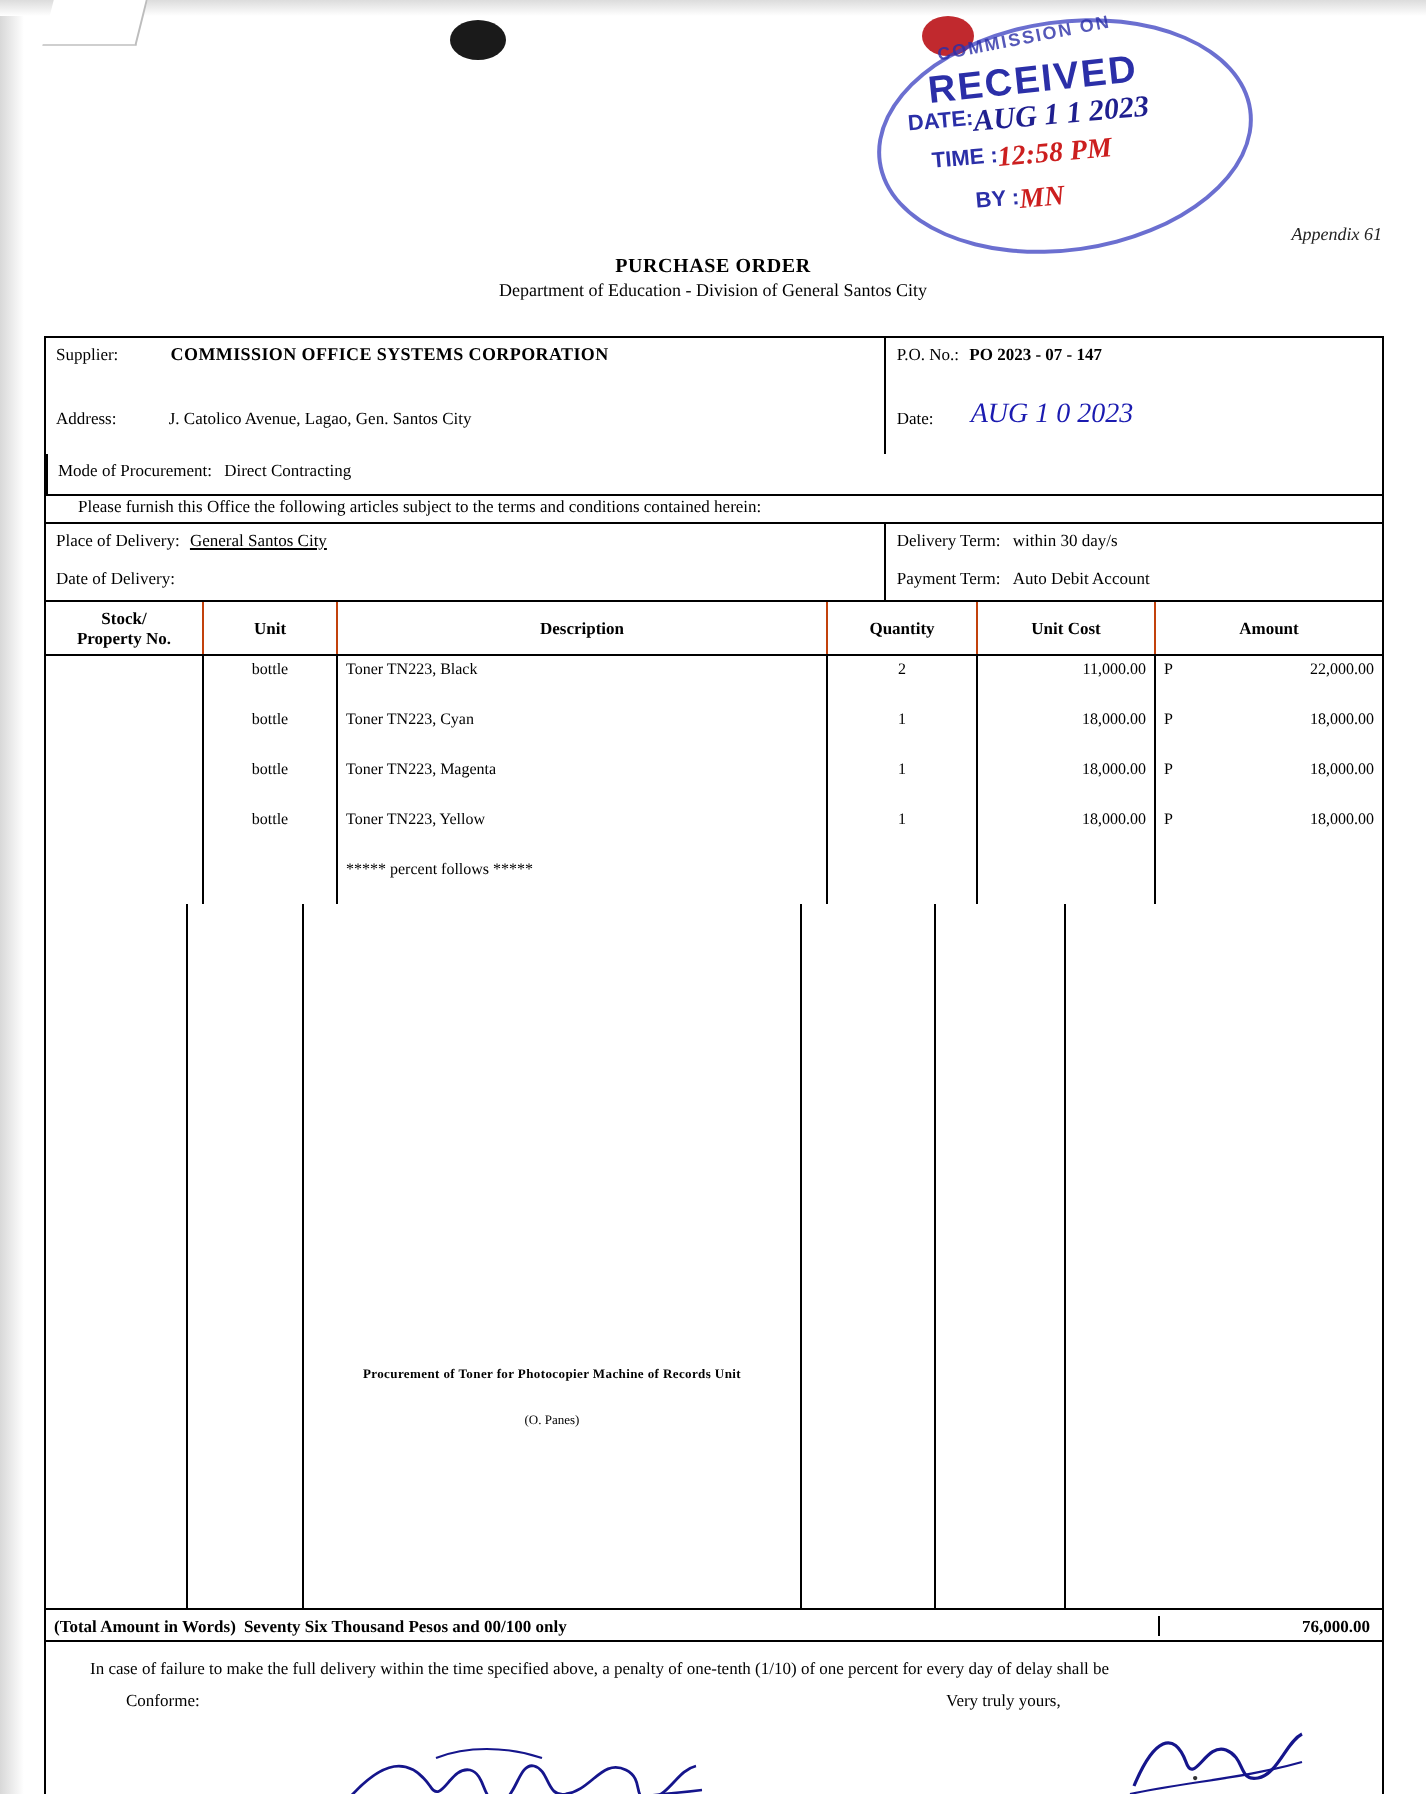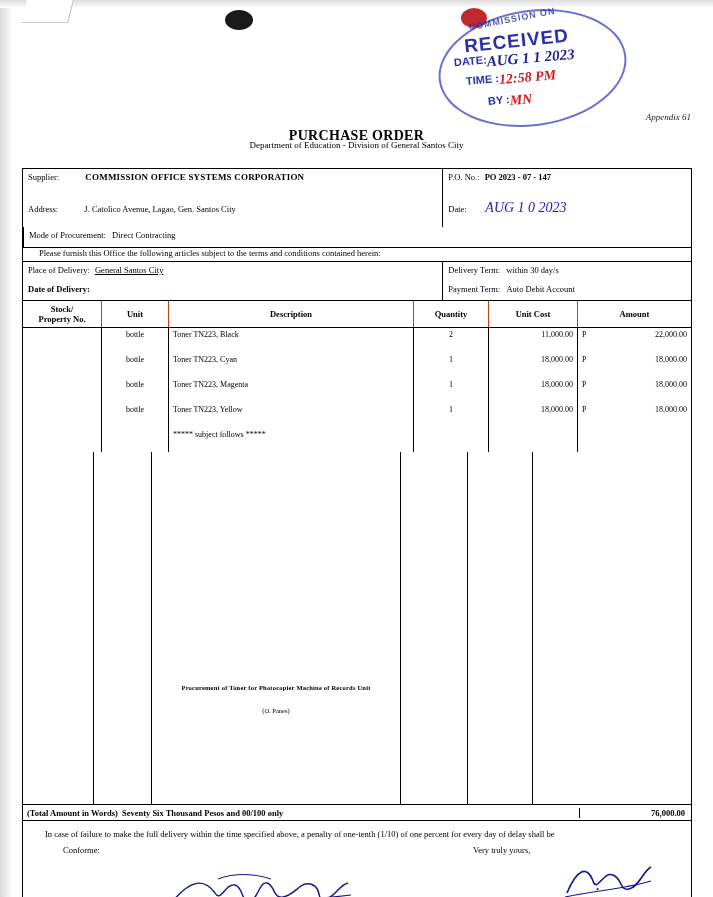--- a/index.html
+++ b/index.html
@@ -111,21 +111,21 @@
     right: 22px; top: 112px;
     font-size: 9px;
     font-style: italic;
     color: #222;
   }
 
   .doc-title {
     position: absolute;
     left: 0; right: 0; top: 128px;
     text-align: center;
-    font-size: 14px;
+    font-size: 10px;
     font-weight: bold;
     letter-spacing: .3px;
   }
   .doc-sub {
     position: absolute;
     left: 0; right: 0; top: 140px;
     text-align: center;
     font-size: 9px;
   }
 
@@ -314,21 +314,21 @@
         <span class="lbl">Place of Delivery:</span>
         <span class="underline-val" style="margin-left:3px;">General Santos City</span>
       </div>
       <div class="cell right-col bl" style="height:13px;">
         <span class="lbl">Delivery Term:</span>
         <span style="margin-left:4px;">within 30 day/s</span>
       </div>
     </div>
 
     <div class="row bb">
-      <div class="cell left-col" style="height:13px;font-weight:bold;">
+      <div class="cell left-col" style="height:13px;">
         <span class="lbl">Date of Delivery:</span>
         <span style="margin-left:3px;"></span>
       </div>
       <div class="cell right-col bl" style="height:13px;">
         <span class="lbl">Payment Term:</span>
         <span style="margin-left:4px;">Auto Debit Account</span>
       </div>
     </div>
 
     <table class="items">
@@ -374,21 +374,21 @@
             <td class="col-stock" style="height:21px;"></td>
             <td class="col-unit ta-c">bottle</td>
             <td class="col-desc">Toner TN223, Yellow</td>
             <td class="col-qty ta-c">1</td>
             <td class="col-cost ta-r">18,000.00</td>
             <td class="col-amt ta-r peso-cell"><span class="p">P</span>18,000.00</td>
           </tr>
           <tr>
             <td class="col-stock" style="height:20px;"></td>
             <td class="col-unit"></td>
-            <td class="col-desc">***** subject follows *****</td>
+            <td class="col-desc">***** percent follows *****</td>
             <td class="col-qty"></td>
             <td class="col-cost"></td>
             <td class="col-amt"></td>
           </tr>
         </tbody>
     </table>
 
     <div style="position:relative; height:352px;">
       <div style="position:absolute; left:0; top:0; width:70px; height:352px; border-right:1px solid #000;"></div>
       <div style="position:absolute; left:70px; top:0; width:58px; height:352px; border-right:1px solid #000;"></div>

